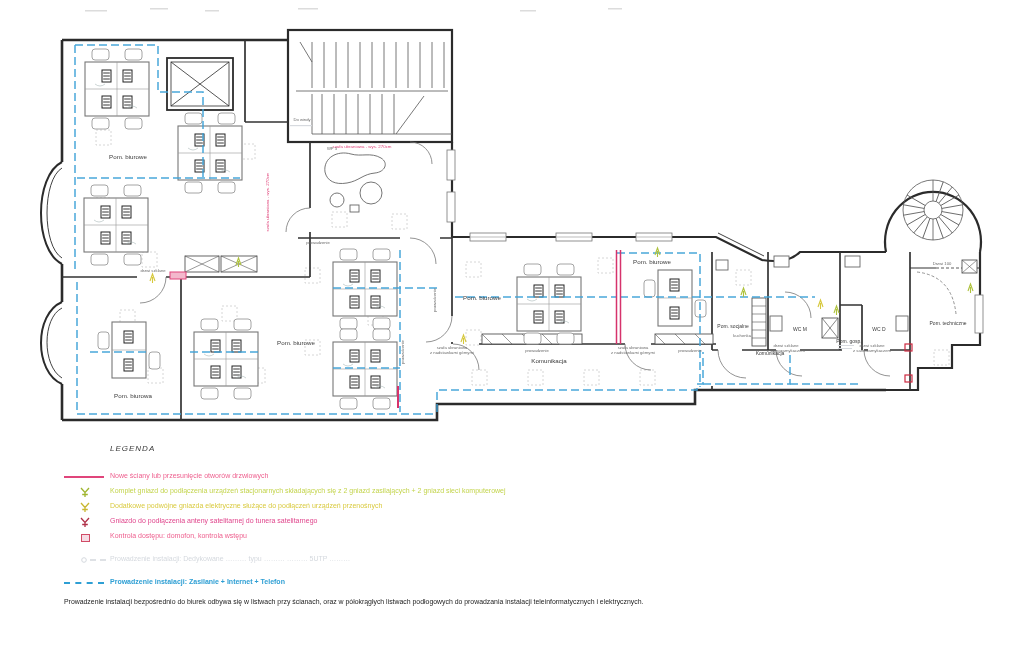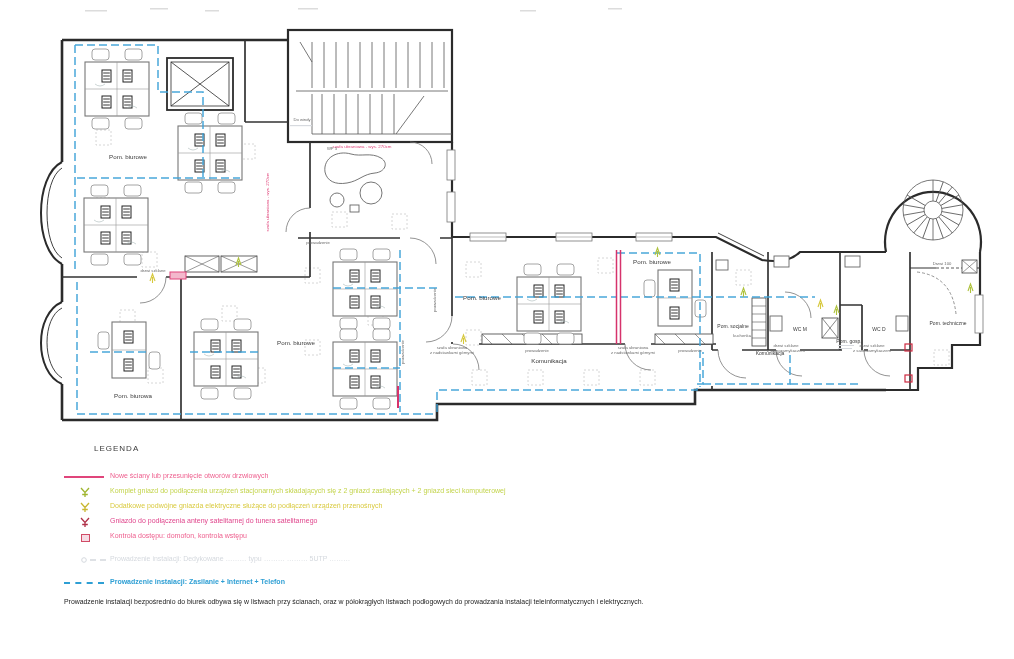--- a/index.html
+++ b/index.html
@@ -6,21 +6,21 @@
   #page{position:relative;width:1014px;height:659px;background:#fff;overflow:hidden;
         font-family:"Liberation Sans", sans-serif;}
   svg{position:absolute;top:0;left:0;}
   svg text{font-family:"Liberation Sans", sans-serif;}
   .rlabel{font-size:6.2px;fill:#3a3a3a;text-anchor:middle;}
   .rlabel-sm{font-size:5px;fill:#3a3a3a;text-anchor:middle;}
   .ann{font-size:4.2px;fill:#6b6b6b;text-anchor:middle;}
   .annpink{font-size:4.4px;fill:#e0457b;text-anchor:middle;}
   
   .legend{position:absolute;left:0;top:0;width:1014px;height:659px;pointer-events:none;}
-  .ltitle{position:absolute;left:94px;top:444px;font-size:8px;color:#3a3a3a;letter-spacing:1px;}
+  .ltitle{position:absolute;left:110px;top:444px;font-size:8px;color:#3a3a3a;letter-spacing:1px;font-style:italic;}
   .lrow{position:absolute;left:0;width:1000px;height:12px;}
   .lswatch{position:absolute;left:64px;top:4px;width:40px;height:0;border-top:2px solid #e0457b;}
   .lswatch.dash{border-top:2px dashed #2e9fd4;}
   .lglyph{position:absolute;left:79px;top:-1px;width:12px;height:12px;}
   .ltext{position:absolute;left:110px;top:0;font-size:7px;white-space:nowrap;}
   .lsq{position:absolute;left:81px;top:2px;width:7px;height:6px;border:1.4px solid #d14b66;background:#f6dce4;}
   .lnote{position:absolute;left:64px;top:598px;width:930px;font-size:6.9px;color:#1c1c1c;}
   .faintrow{opacity:.5;}
 </style>
 </head>

